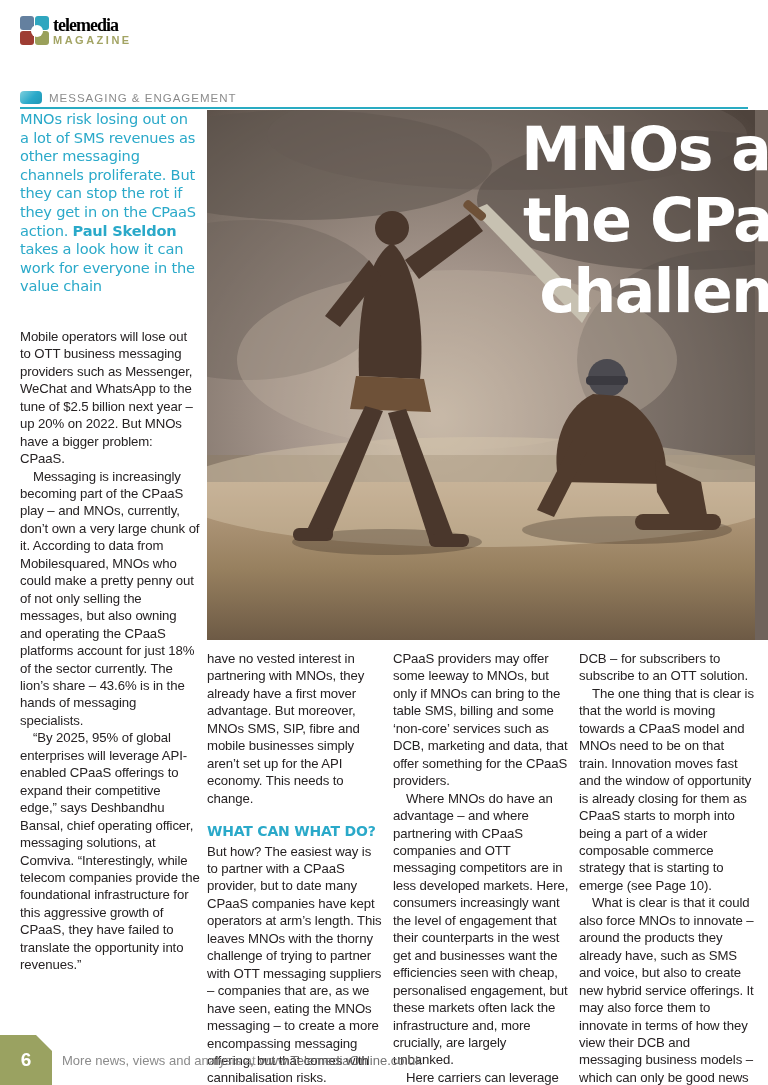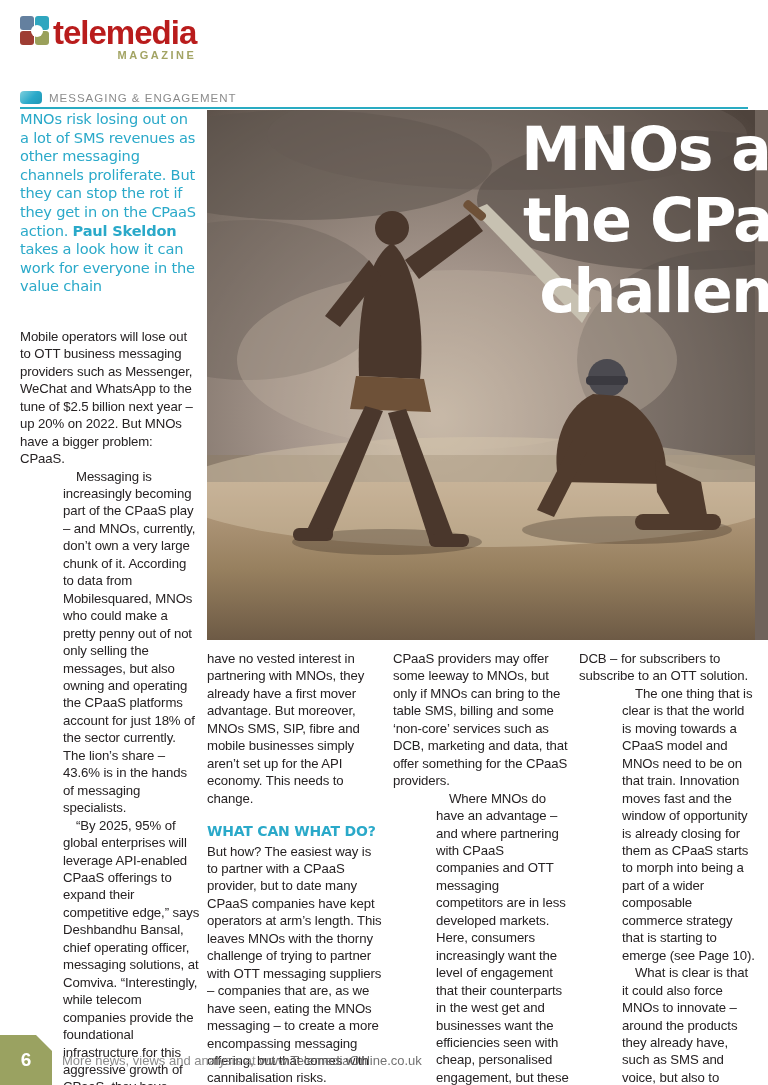--- a/index.html
+++ b/index.html
@@ -13,21 +13,21 @@
   
   .masthead { position:absolute; top:16px; left:20px; display:flex; align-items:flex-start; }
   .logo-mark { position:relative; width:30px; height:30px; margin-right:3px; }
   .logo-mark .q { position:absolute; width:14px; height:14px; border-radius:3px; }
   .q.tl { left:0; top:0; background:#64809f; }
   .q.tr { left:15px; top:0; background:#2fa6bf; }
   .q.bl { left:0; top:15px; background:#9e3d33; }
   .q.br { left:15px; top:15px; background:#9aa05a; }
   .logo-mark .notch { position:absolute; left:11px; top:9px; width:12px; height:12px; background:#fff; border-radius:50%; }
   .logo-text { line-height:1; }
-  .logo-name { font-family:Liberation Sans, sans-serif; font-weight:700; font-size:33px; letter-spacing:-1px; color:#b91c1c; }
+  .logo-name { font-family:Liberation Serif, serif; font-weight:700; font-size:18px; letter-spacing:-1px; color:#000000; }
   .logo-sub  { text-align:right; font-size:11px; font-weight:700; letter-spacing:2.5px; color:#a3a464; margin-top:1px; }
 
   
   .strap { position:absolute; top:84px; left:20px; width:728px;margin-top:7px; }
   .strap-row { display:flex; align-items:center; margin-bottom:3px; }
   .strap-chip { width:22px; height:13px; border-radius:4px; margin-right:7px;
     background:linear-gradient(135deg,#7fd0de 0%, #2aa9c9 55%, #1e97b5 100%); }
   .strap-label { font-size:11.5px; letter-spacing:1px; color:#8c8c8c; }
   .strap-rule { height:2px; background:#29abc2; }
 
@@ -38,21 +38,21 @@
   .left-col { width:180px; }
   .intro {
     font-family:"DejaVu Sans", sans-serif;
     color:#2aa9c9; font-size:14.6px; line-height:18.6px; letter-spacing:-0.2px;
     margin-bottom:32px; min-height:152px;
   }
   .intro b { font-weight:700; }
 
   .bodytext { font-size:13.2px; line-height:17.45px; hyphens:auto; letter-spacing:-0.1px; }
   .bodytext p { margin:0; }
-  .bodytext p.indent { text-indent:13px;margin-left:43px; }
+  .bodytext p.indent { text-indent:13px; }
   .colhead {
     font-family:"DejaVu Sans", sans-serif;
     color:#2aa9c9; font-weight:700; font-size:14px; letter-spacing:-0.2px;
     margin:16px 0 2px 0;
   }
 
   
   .hero { position:relative; width:660px; height:530px; overflow:hidden; background:#6f635b; }
   .hero svg { display:block; width:548px; height:530px; }
   .headline {

